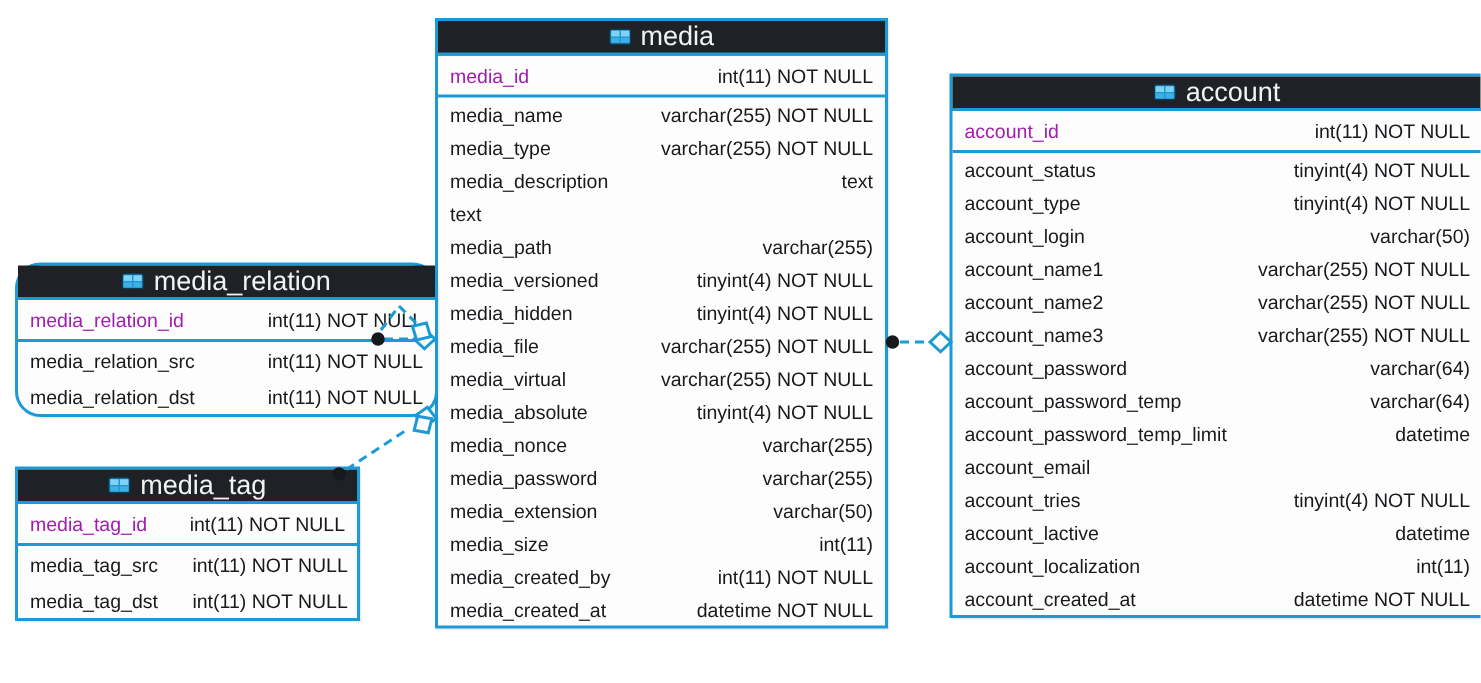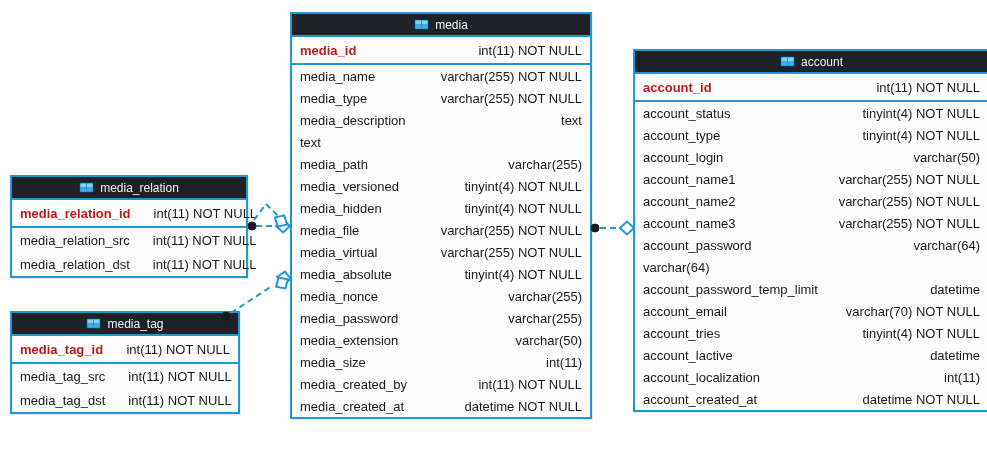--- a/index.html
+++ b/index.html
@@ -14,33 +14,33 @@
     background:#fdfdfd;
     border:2px solid #1b9ad6;
     box-sizing:border-box;
     box-shadow:1px 1px 0 rgba(0,0,0,0.08);
   }
   .thead{
     height:21px;
     background:#1e2227;
     border-bottom:2px solid #1b9ad6;
     display:flex;align-items:center;justify-content:center;gap:6px;
-    color:#f2f2f2;font-size:12px;
+    color:#f2f2f2;font-size:18px;
   }
   .ticon{display:block;flex:0 0 auto;}
   .pk-section{border-bottom:2px solid #1b9ad6;}
   .row{
     display:flex;justify-content:space-between;align-items:center;
     padding:0 8px;height:22px;
     font-size:13px;color:#17191c;white-space:nowrap;
     background:transparent;
   }
   .t-sm .row{height:24px;gap:13px;}
   .pk-section .row{height:26px;}
-  .pk-section .fname{font-weight:bold;color:#b91c1c;}
+  .pk-section .fname{font-weight:normal;color:#a21caf;}
   .fname{margin-right:10px;}
   .ftype{text-align:right;}
   svg.rel-layer{position:absolute;left:0;top:0;pointer-events:none;}
   .rel-line{stroke:#1b9ad6;stroke-width:2;fill:none;stroke-dasharray:6 4;}
   .rel-dot{fill:#17191d;stroke:#17191d;}
   .rel-diamond{fill:#ffffff;stroke:#1b9ad6;stroke-width:2;}
 </style>
 </head>
 <body>
 
@@ -141,21 +141,21 @@
           <span class="ftype">int(11) NOT NULL</span>
         </div>
 
         <div class="row">
           <span class="fname">media_created_at</span>
           <span class="ftype">datetime NOT NULL</span>
         </div>
       </div>
   </div>
 
-  <div class="db-table t-sm" style="left:10px;top:175px;width:238px;">
+  <div class="db-table t-sm" style="left:10px;top:175px;width:282px;border-radius:17px;">
     <div class="thead">
       <svg class="ticon" width="15" height="11" viewBox="0 0 15 11">
         <rect x="0.5" y="0.5" width="14" height="10" rx="1.5" fill="#2496d2" stroke="#0d3a52"></rect>
         <rect x="1.5" y="1.5" width="5.5" height="3.8" fill="#7fd4f5"></rect>
         <rect x="8" y="1.5" width="5.5" height="3.8" fill="#7fd4f5"></rect>
         <rect x="1.5" y="6.2" width="5.5" height="3.3" fill="#3fb0e4"></rect>
         <rect x="8" y="6.2" width="5.5" height="3.3" fill="#3fb0e4"></rect>
       </svg>
       <span>media_relation</span>
     </div>
@@ -261,31 +261,31 @@
           <span class="fname">account_name3</span>
           <span class="ftype">varchar(255) NOT NULL</span>
         </div>
 
         <div class="row">
           <span class="fname">account_password</span>
           <span class="ftype">varchar(64)</span>
         </div>
 
         <div class="row">
+          <span class="fname">account_password_temp</span>
           <span class="ftype">varchar(64)</span>
         </div>
 
         <div class="row">
           <span class="fname">account_password_temp_limit</span>
           <span class="ftype">datetime</span>
         </div>
 
         <div class="row">
           <span class="fname">account_email</span>
-          <span class="ftype">varchar(70) NOT NULL</span>
         </div>
 
         <div class="row">
           <span class="fname">account_tries</span>
           <span class="ftype">tinyint(4) NOT NULL</span>
         </div>
 
         <div class="row">
           <span class="fname">account_lactive</span>
           <span class="ftype">datetime</span>

